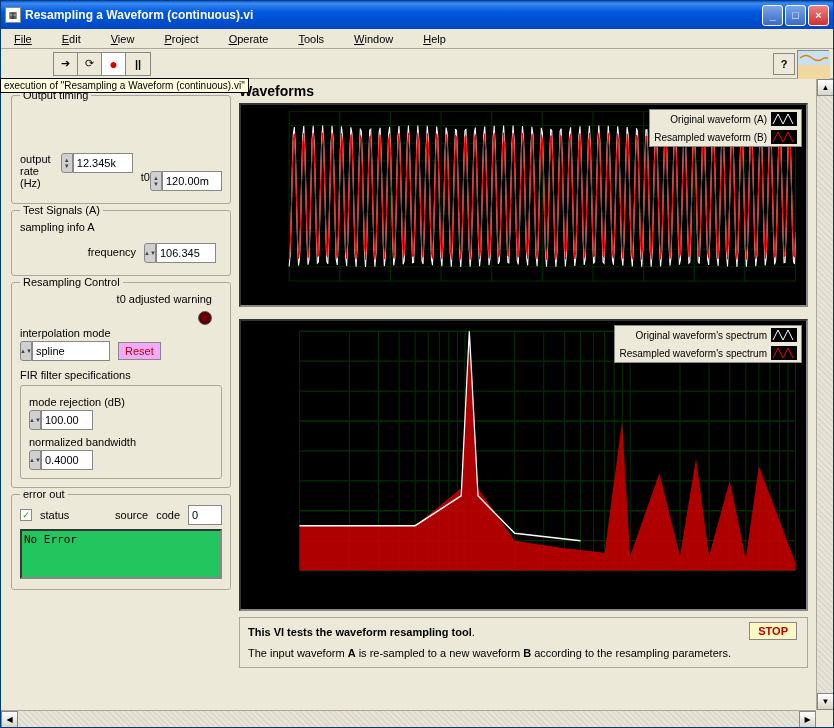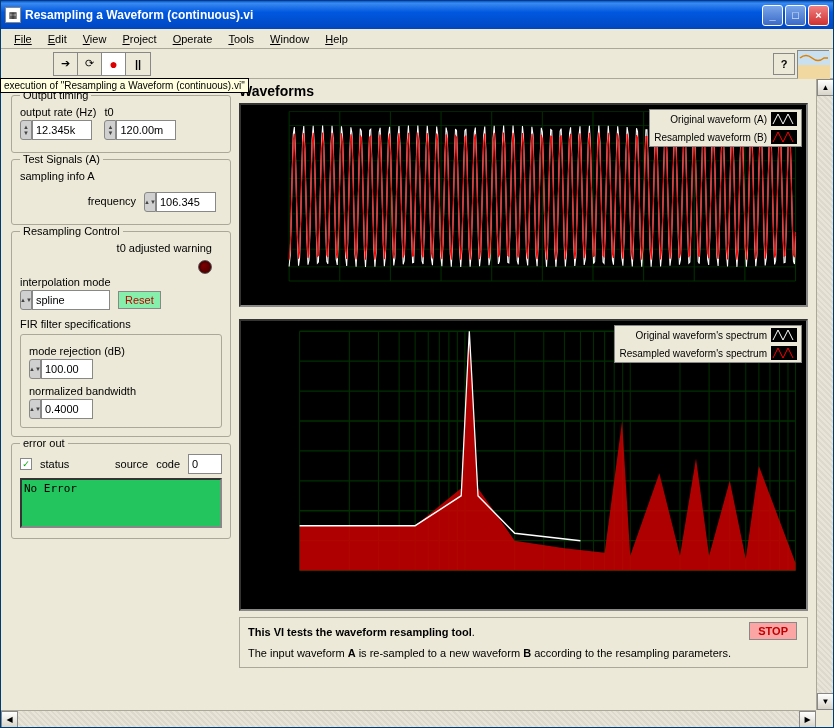--- a/index.html
+++ b/index.html
@@ -6,61 +6,61 @@
 body { font-family: Tahoma, sans-serif; font-size: 11px; background: #d4d0c8; width: 834px; height: 728px; overflow: hidden; }
 
 .window { width: 834px; height: 728px; border: 1px solid #003c74; display: flex; flex-direction: column; }
 .titlebar { height: 28px; background: linear-gradient(to bottom, #0058e0 0%, #3a8af0 8%, #0058e0 40%, #0046c0 100%); display: flex; align-items: center; padding: 0 4px; color: white; }
 .titlebar-icon { width: 16px; height: 16px; background: #fff; margin-right: 4px; border: 1px solid #888; font-size: 9px; display: flex; align-items: center; justify-content: center; color: #000; }
 .titlebar-text { flex: 1; font-weight: bold; font-size: 12px; }
 .titlebar-btns { display: flex; gap: 2px; }
 .titlebar-btn { width: 21px; height: 21px; background: linear-gradient(to bottom, #7ba6e8, #3a6ac8); border: 1px solid #fff; border-radius: 3px; color: white; font-weight: bold; display: flex; align-items: center; justify-content: center; font-size: 11px; cursor: pointer; }
 .titlebar-btn.close { background: linear-gradient(to bottom, #f08080, #d03030); }
 
-.menubar { height: 20px; background: #ece9d8; display: flex; align-items: center; padding: 0 6px; gap: 2px; border-bottom: 1px solid #aca899; }
+.menubar { height: 20px; background: #ece9d8; display: flex; align-items: center; padding: 0 6px; gap: 16px; border-bottom: 1px solid #aca899; }
 .menu-item { padding: 2px 7px; cursor: pointer; }
 .menu-item span { text-decoration: underline; display: inline; }
 
 .toolbar { height: 30px; background: #ece9d8; display: flex; align-items: center; padding: 0 4px; gap: 0; border-bottom: 1px solid #aca899; position: relative; }
 .toolbar-left { display: flex; border: 1px solid #888; }
 .tb-btn { width: 24px; height: 22px; background: #ece9d8; border-right: 1px solid #888; display: flex; align-items: center; justify-content: center; cursor: pointer; }
 .tb-btn:last-child { border-right: none; }
 .tb-help { margin-left: auto; width: 22px; height: 22px; border: 1px solid #888; display: flex; align-items: center; justify-content: center; cursor: pointer; }
 .tb-waveform { width: 32px; height: 28px; border: 1px solid #888; margin-left: 2px; background: #fff; }
 
 .tooltip-bar { position: absolute; top: 78px; left: 0; background: #ffffe0; border: 1px solid #000; padding: 1px 3px; font-size: 10px; z-index: 10; }
 
 .main { flex: 1; display: flex; background: #ece9d8; overflow: hidden; }
 .left-col { width: 238px; padding: 4px 8px 4px 10px; display: flex; flex-direction: column; gap: 6px; }
 .right-col { flex: 1; padding: 4px 8px 4px 0; display: flex; flex-direction: column; position: relative; }
 
 .groupbox { border: 1px solid #aca899; border-radius: 3px; padding: 10px 8px 8px; position: relative; background: #ece9d8; }
 .groupbox-title { position: absolute; top: -7px; left: 8px; background: #ece9d8; padding: 0 3px; font-size: 11px; }
 
 .row { display: flex; gap: 8px; align-items: flex-end; margin-bottom: 4px; }
-.field { display: flex; flex-direction: column; }
+.field { display: flex; flex-direction: row; margin-top: 47px; }
 .field-label { font-size: 11px; margin-bottom: 2px; }
 .numctl { display: flex; }
 .spinner { width: 12px; height: 20px; background: #d0d0d0; border: 1px solid #888; border-radius: 3px 0 0 3px; display: flex; flex-direction: column; align-items: center; justify-content: center; font-size: 6px; color: #444; }
 .numbox { width: 52px; height: 20px; border: 1px solid #888; background: #fff; padding: 2px 3px; font-size: 11px; }
 .numbox.wide { width: 78px; }
 .numbox.narrow { width: 60px; }
 
 .chart-title { font-weight: bold; font-size: 14px; margin: 0 0 4px 0; }
 .chart-box { background: #000; border: 2px inset #888; position: relative; }
 .chart1 { height: 204px; }
 .chart2 { height: 292px; margin-bottom: 6px; }
 .legend { position: absolute; top: 4px; right: 4px; background: #ece9d8; border: 1px solid #888; font-size: 10px; z-index: 5; }
 .legend-row { display: flex; align-items: center; padding: 2px 4px; gap: 4px; justify-content: flex-end; }
 .legend-swatch { width: 26px; height: 14px; background: #000; display: flex; align-items: center; justify-content: center; }
 
 .led-off { width: 14px; height: 14px; border-radius: 50%; background: radial-gradient(circle at 35% 35%, #800000, #400000); border: 1px solid #555; box-shadow: inset 1px 1px 2px rgba(0,0,0,0.4); }
 
-.reset-btn { background: #86efac; border: 1px solid #888; padding: 2px 6px; cursor: pointer; color: #c00000; font-size: 11px; }
-.stop-btn { background: #fca5a5; border: 1px solid #888; padding: 2px 8px; cursor: pointer; color: #c00000; font-weight: bold; font-size: 11px; position: absolute; right: 10px; top: 4px; }
+.reset-btn { background: #f0abfc; border: 1px solid #888; padding: 2px 6px; cursor: pointer; color: #c00000; font-size: 11px; }
+.stop-btn { background: #fef9c3; border: 1px solid #888; padding: 2px 8px; cursor: pointer; color: #c00000; font-weight: bold; font-size: 11px; position: absolute; right: 10px; top: 4px; }
 
 .textout { width: 100%; height: 50px; border: 2px inset #888; background: #22c55e; padding: 2px; font-size: 11px; resize: none; }
 .checkbox { width: 12px; height: 12px; border: 1px solid #888; background: #fff; display: inline-flex; align-items: center; justify-content: center; font-size: 9px; color: #0a0; }
 
 .info-box { border: 1px solid #aca899; padding: 6px 8px; background: #ece9d8; font-size: 11px; line-height: 1.5; position: relative; }
 
 .scrollbar-v { position: absolute; right: 0; top: 0; bottom: 17px; width: 17px; background: #ece9d8; border-left: 1px solid #aca899; display: flex; flex-direction: column; }
 .scrollbar-h { position: absolute; left: 0; right: 17px; bottom: 0; height: 17px; background: #ece9d8; border-top: 1px solid #aca899; display: flex; }
 .sb-btn { width: 17px; height: 17px; background: linear-gradient(#fff,#d8d4c8); border: 1px solid #888; display: flex; align-items: center; justify-content: center; font-size: 8px; }
 .sb-track { flex: 1; background: repeating-linear-gradient(45deg,#e8e4d8,#e8e4d8 2px,#ddd9cc 2px,#ddd9cc 4px); }

